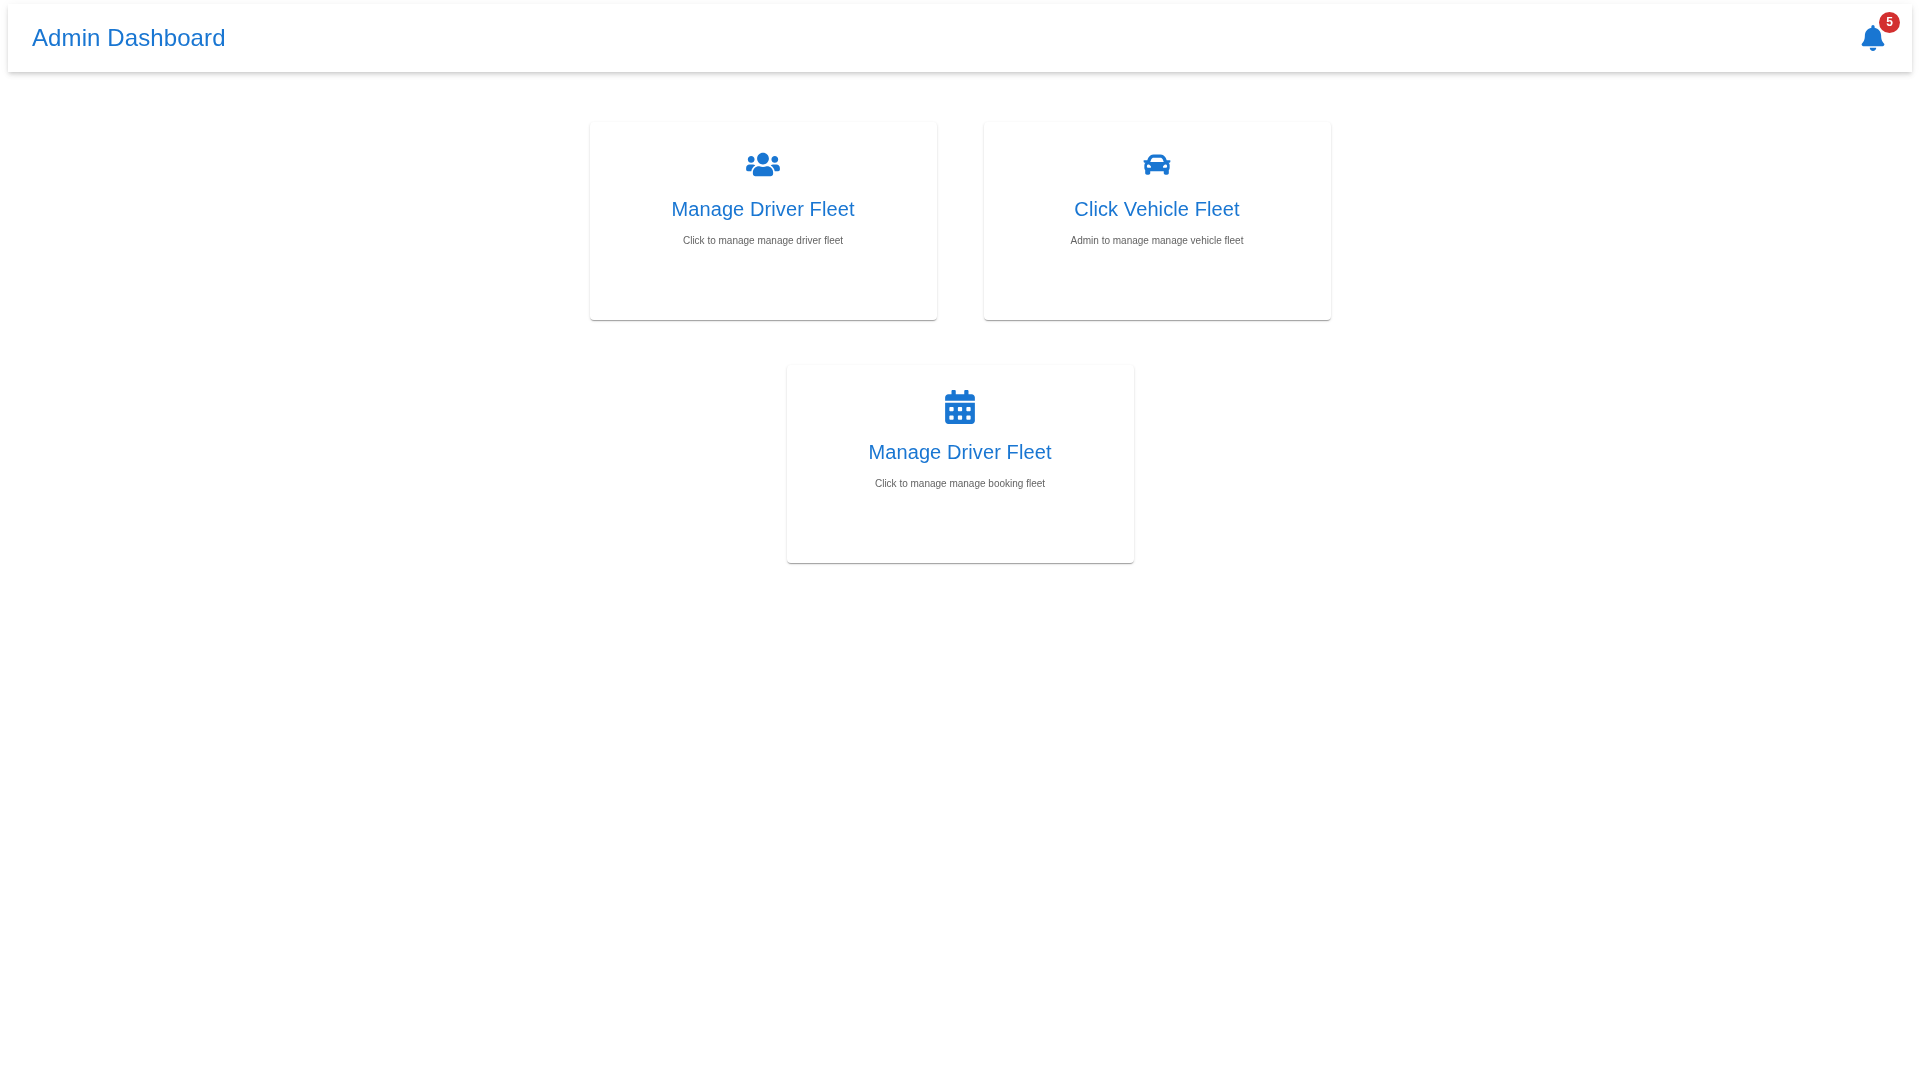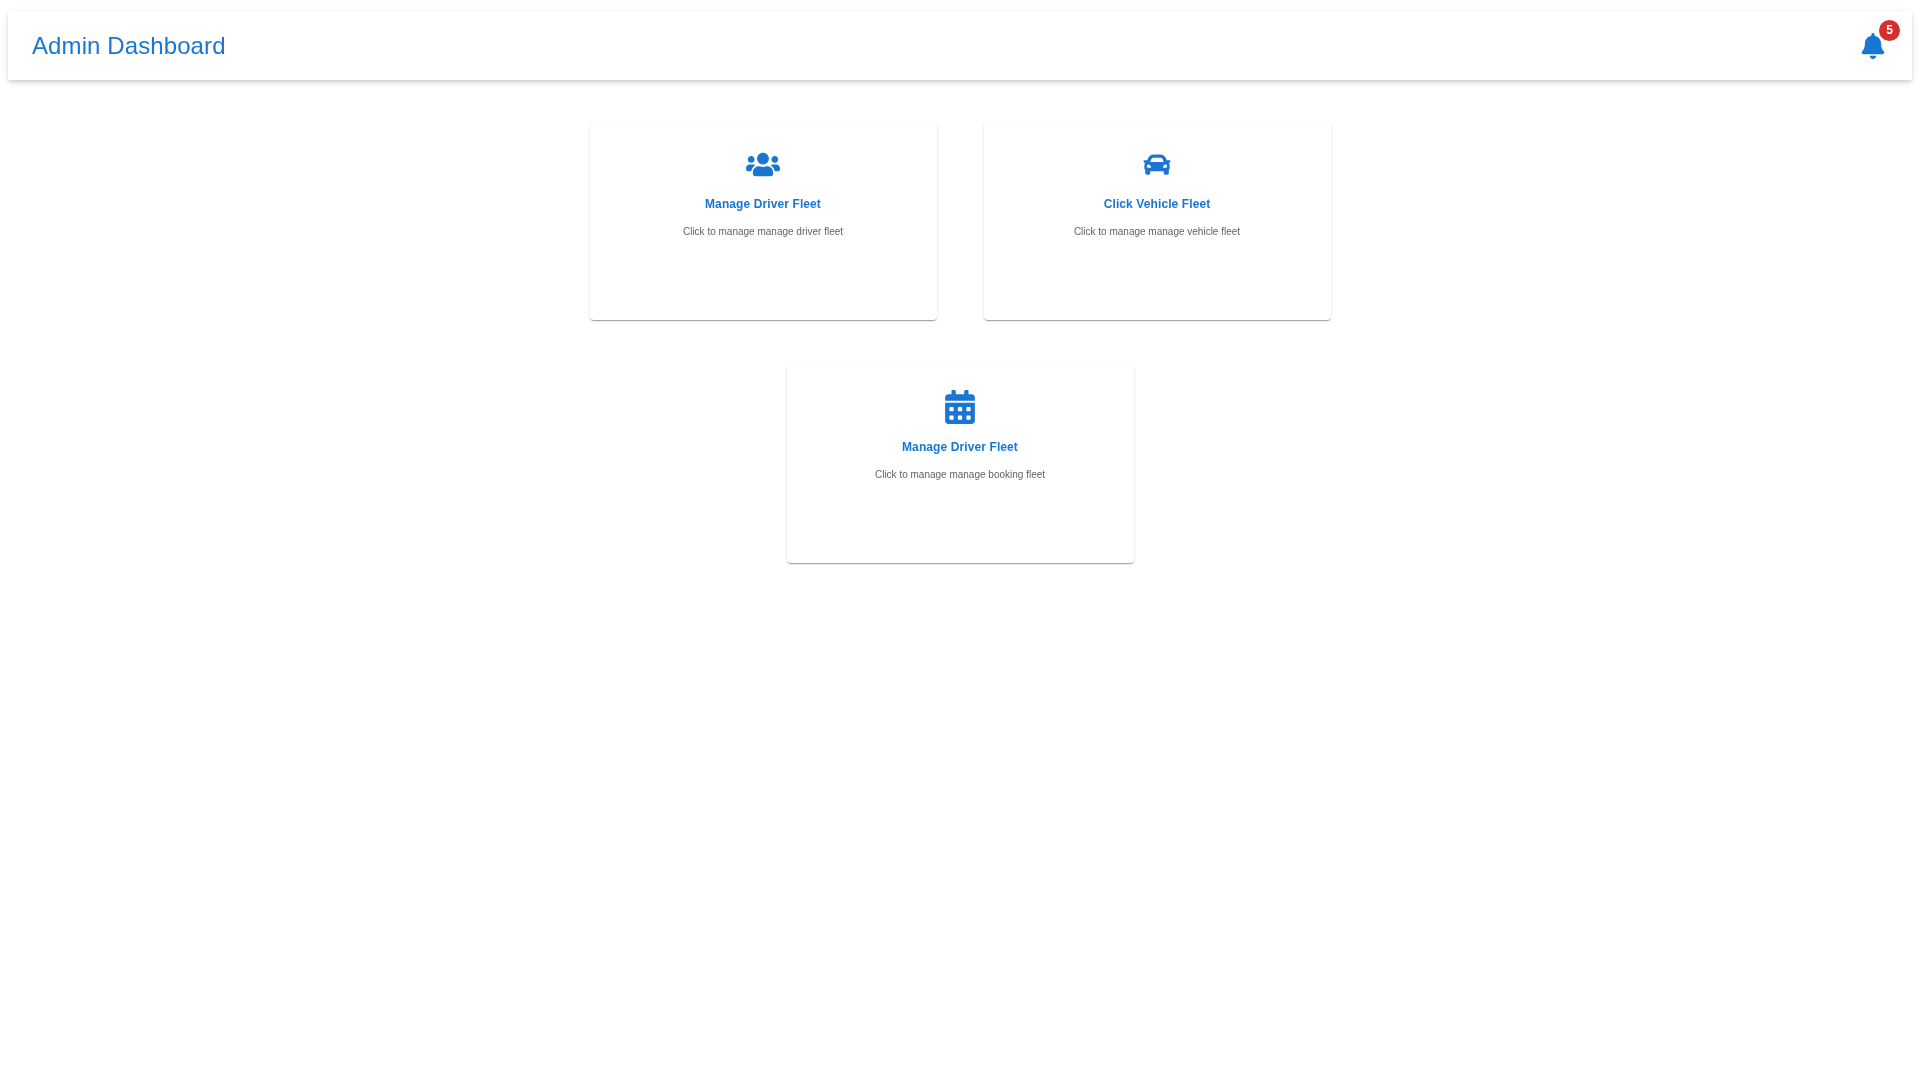--- a/index.html
+++ b/index.html
@@ -19,21 +19,21 @@
     width: 1920px;
     height: 1080px;
     position: relative;
     background: #ffffff;
   }
 
   
   .header {
     position: absolute;
     left: 8px;
-    top: 12px;
+    top: 4px;
     width: 1904px;
     height: 68px;
     background: #ffffff;
     box-shadow: 0 2px 4px -1px rgba(0,0,0,0.16),
                 0 4px 5px 0 rgba(0,0,0,0.055),
                 0 1px 10px 0 rgba(0,0,0,0.05);
     display: flex;
     align-items: center;
     justify-content: space-between;
     padding: 0 22px 0 24px;
@@ -117,22 +117,22 @@
     height: 34px;
     display: flex;
     align-items: center;
     justify-content: center;
     color: #1976d2;
   }
   .card-icon svg { display: block; fill: #1976d2; }
 
   .card-title {
     margin-top: 17px;
-    font-size: 12px;
-    font-weight: 700;
+    font-size: 20px;
+    font-weight: 400;
     color: #1976d2;
     line-height: 1.15;
     letter-spacing: 0.1px;
   }
 
   .card-subtitle {
     margin-top: 14px;
     font-size: 10px;
     font-weight: 400;
     color: #636363;
@@ -173,21 +173,21 @@
         <div class="card-subtitle">Click to manage manage driver fleet</div>
       </div>
 
       <div class="card">
         <div class="card-icon">
           <svg width="34" height="27" viewBox="0 0 512 512" aria-hidden="true">
             <path fill="#1976d2" d="M499.99 176h-59.87l-16.64-41.6C406.38 91.63 365.57 64 319.5 64h-127c-46.06 0-86.88 27.63-103.99 70.4L71.87 176H12.01C4.2 176-1.53 183.34.37 190.91l6 24C7.7 220.25 12.5 224 18.01 224h20.07C24.65 235.73 16 252.78 16 272v48c0 16.12 6.16 30.67 16 41.93V416c0 17.67 14.33 32 32 32h32c17.67 0 32-14.33 32-32v-32h256v32c0 17.67 14.33 32 32 32h32c17.67 0 32-14.33 32-32v-54.07c9.84-11.25 16-25.8 16-41.93v-48c0-19.22-8.65-36.27-22.07-48H494c5.51 0 10.31-3.75 11.64-9.09l6-24c1.89-7.57-3.84-14.91-11.65-14.91zm-352.06-17.83c7.29-18.22 24.94-30.17 44.57-30.17h127c19.63 0 37.28 11.95 44.57 30.17L384 208H128l19.93-49.83zM96 319.8c-19.2 0-32-12.76-32-31.9S76.8 256 96 256s48 28.71 48 47.85-28.8 15.95-48 15.95zm320 0c-19.2 0-48 3.19-48-15.95S396.8 256 416 256s32 12.76 32 31.9-12.8 31.9-32 31.9z"></path>
           </svg>
         </div>
         <div class="card-title">Click Vehicle Fleet</div>
-        <div class="card-subtitle">Click to manage manage vehicle fleet</div>
+        <div class="card-subtitle">Admin to manage manage vehicle fleet</div>
       </div>
 
     </div>
 
     <div class="row row-two">
 
       <div class="card">
         <div class="card-icon">
           <svg width="30" height="34" viewBox="0 0 448 512" aria-hidden="true">
             <path fill="#1976d2" d="M0 464c0 26.5 21.5 48 48 48h352c26.5 0 48-21.5 48-48V192H0v272zm320-196c0-6.6 5.4-12 12-12h40c6.6 0 12 5.4 12 12v40c0 6.6-5.4 12-12 12h-40c-6.6 0-12-5.4-12-12v-40zm0 128c0-6.6 5.4-12 12-12h40c6.6 0 12 5.4 12 12v40c0 6.6-5.4 12-12 12h-40c-6.6 0-12-5.4-12-12v-40zM192 268c0-6.6 5.4-12 12-12h40c6.6 0 12 5.4 12 12v40c0 6.6-5.4 12-12 12h-40c-6.6 0-12-5.4-12-12v-40zm0 128c0-6.6 5.4-12 12-12h40c6.6 0 12 5.4 12 12v40c0 6.6-5.4 12-12 12h-40c-6.6 0-12-5.4-12-12v-40zM64 268c0-6.6 5.4-12 12-12h40c6.6 0 12 5.4 12 12v40c0 6.6-5.4 12-12 12H76c-6.6 0-12-5.4-12-12v-40zm0 128c0-6.6 5.4-12 12-12h40c6.6 0 12 5.4 12 12v40c0 6.6-5.4 12-12 12H76c-6.6 0-12-5.4-12-12v-40zM400 64h-48V16c0-8.8-7.2-16-16-16h-32c-8.8 0-16 7.2-16 16v48H160V16c0-8.8-7.2-16-16-16h-32c-8.8 0-16 7.2-16 16v48H48C21.5 64 0 85.5 0 112v48h448v-48c0-26.5-21.5-48-48-48z"></path>

